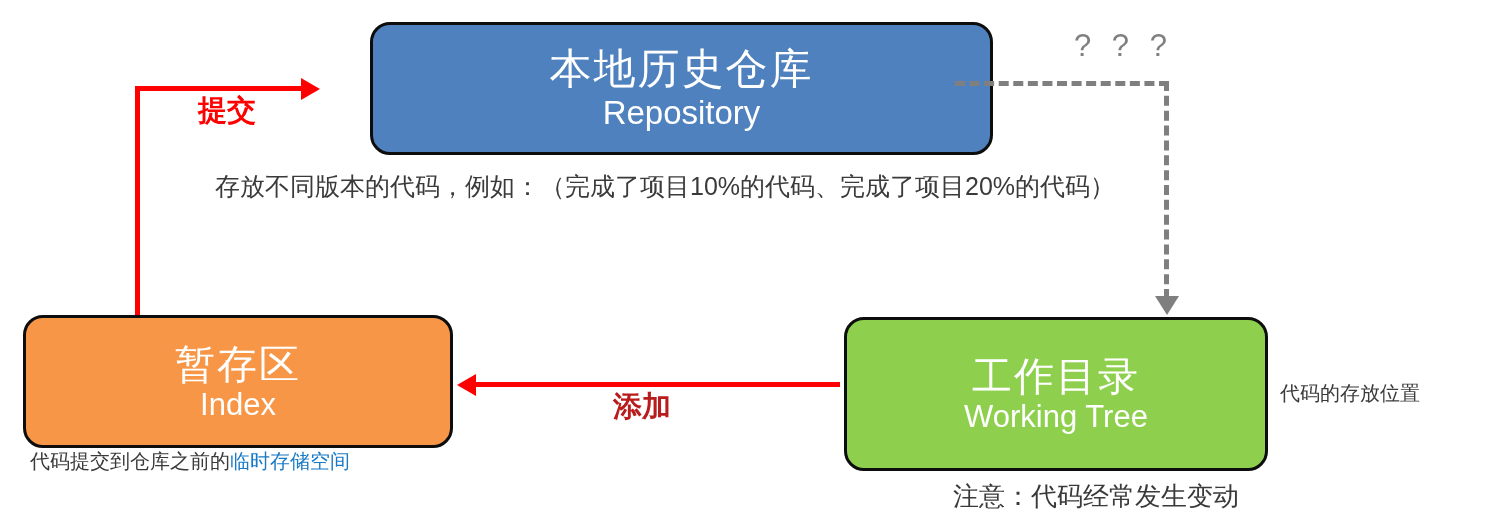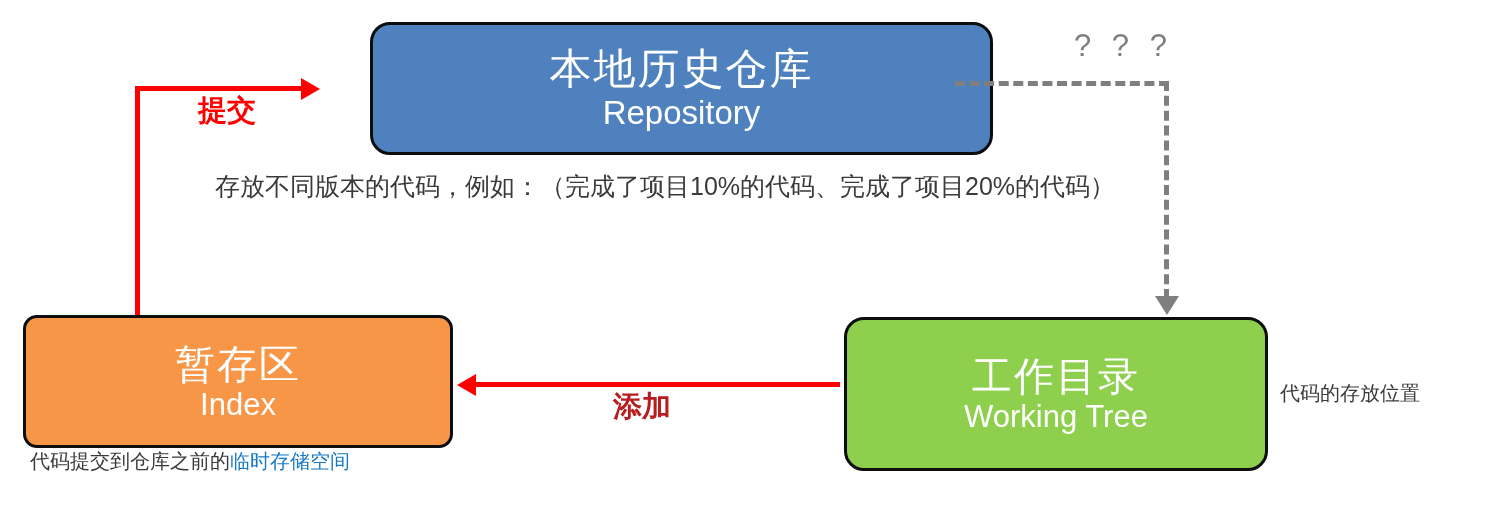--- a/index.html
+++ b/index.html
@@ -92,34 +92,35 @@
     <div class="subtitle">Repository</div>
   </div>
 
   <div class="qmarks" style="left:1074px; top:28px;">? ? ?</div>
   <div class="dash-h" style="left:955px; top:81px; width:214px;"></div>
   <div class="dash-v" style="left:1164px; top:81px; height:218px;"></div>
   <div class="tri tri-down" style="left:1154.5px; top:296px;"></div>
 
   <div class="caption" style="left:215px; top:170px; font-size:25px;">存放不同版本的代码，例如：（完成了项目10%的代码、完成了项目20%的代码）</div>
 
-  <div class="box box-small" style="left: 23px; top: 315px; width: 430px; height: 133px; background-color: rgb(247, 150, 70); border-radius: 14px;">
+  <div class="box box-small" style="left: 23px; top: 315px; width: 430px; height: 133px; background-color: rgb(247, 150, 70);">
     <div class="title">暂存区</div>
     <div class="subtitle">Index</div>
   </div>
 
   <div class="arrow-label" style="left: 613px; top: 340px; color: #b91c1c;">添加</div>
   <div class="line" style="left:474px; top:382px; width:366px; height:5px;"></div>
   <div class="tri tri-left" style="left:457px; top:373.5px;"></div>
 
   <div class="box box-small" style="left: 844px; top: 317px; width: 424px; height: 154px; background-color: rgb(142, 208, 78);">
     <div class="title">工作目录</div>
     <div class="subtitle">Working Tree</div>
   </div>
 
   <div class="caption" style="left:30px; top:448px; font-size:20px;">
     <span>代码提交到仓库之前的</span><span style="color: rgb(24, 121, 197);">临时存储空间</span>
   </div>
 
   <div class="caption" style="left:1280px; top:380px; font-size:20px;">代码的存放位置</div>
 
+  <div class="caption" style="left:953px; top:479px; font-size:26px;">注意：代码经常发生变动</div>
 
 </div>
 
 </body></html>

